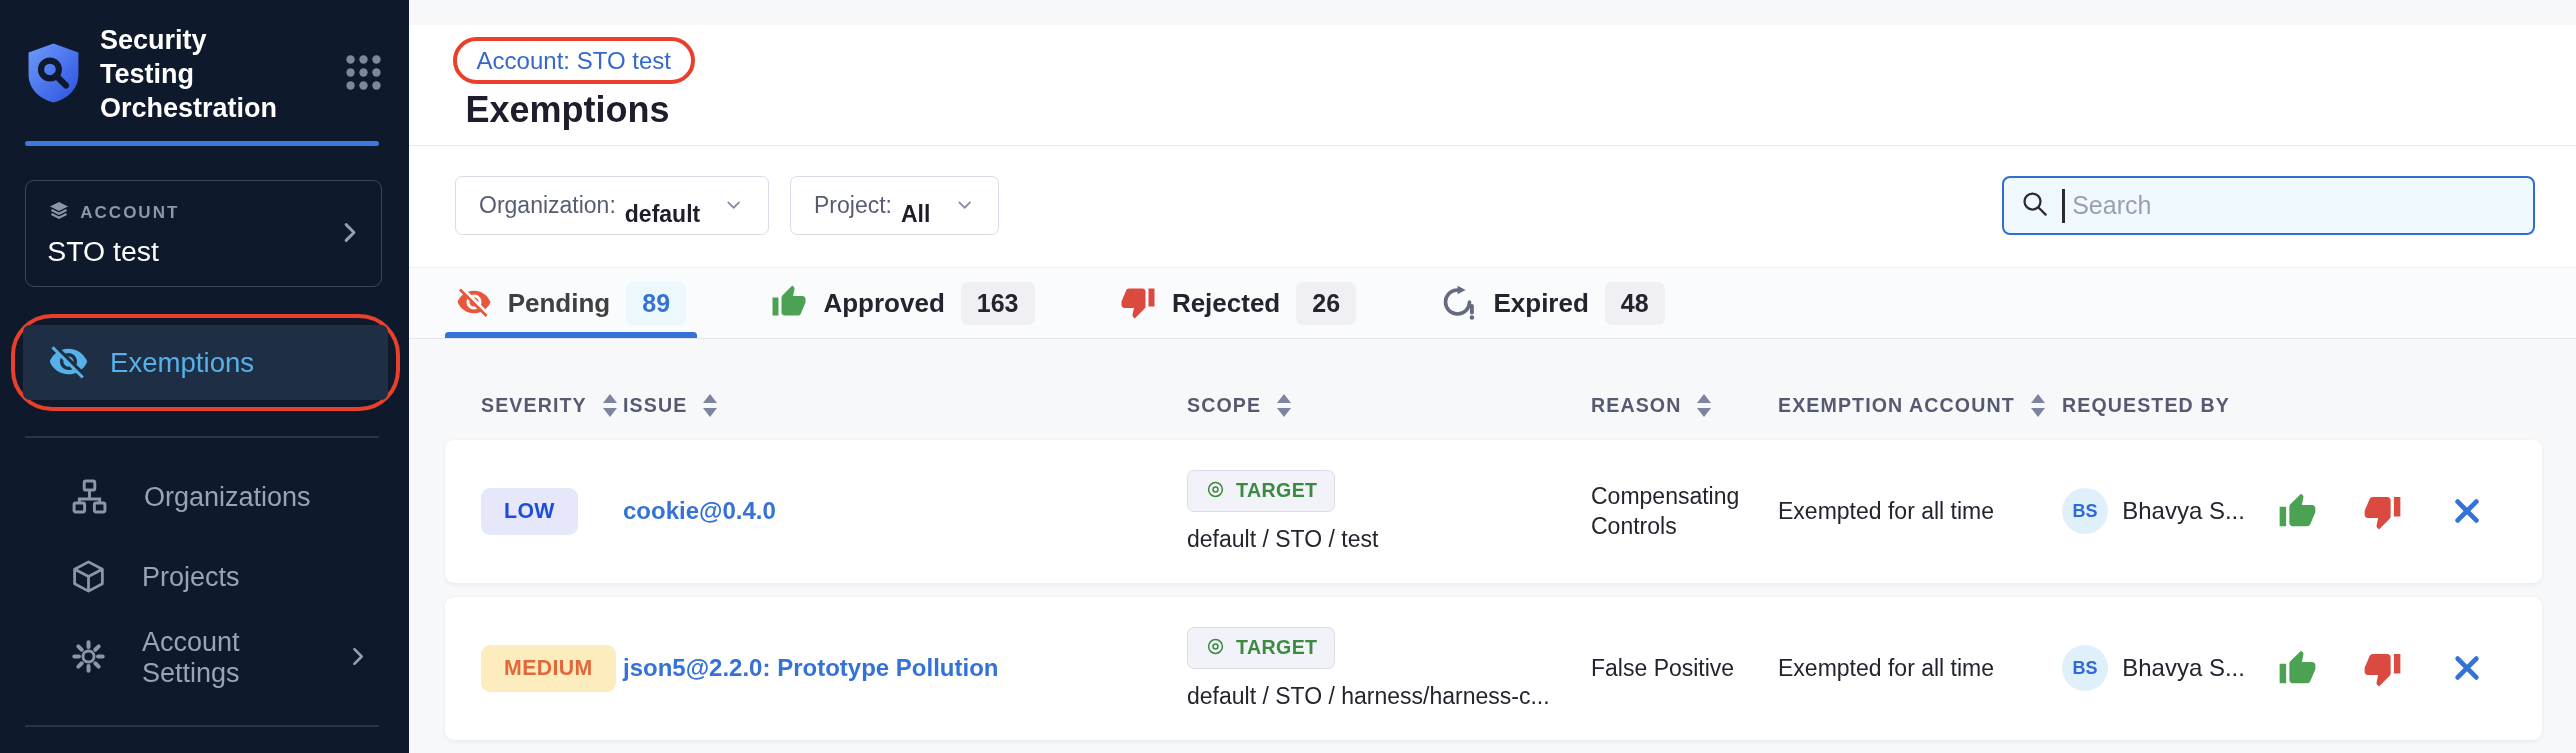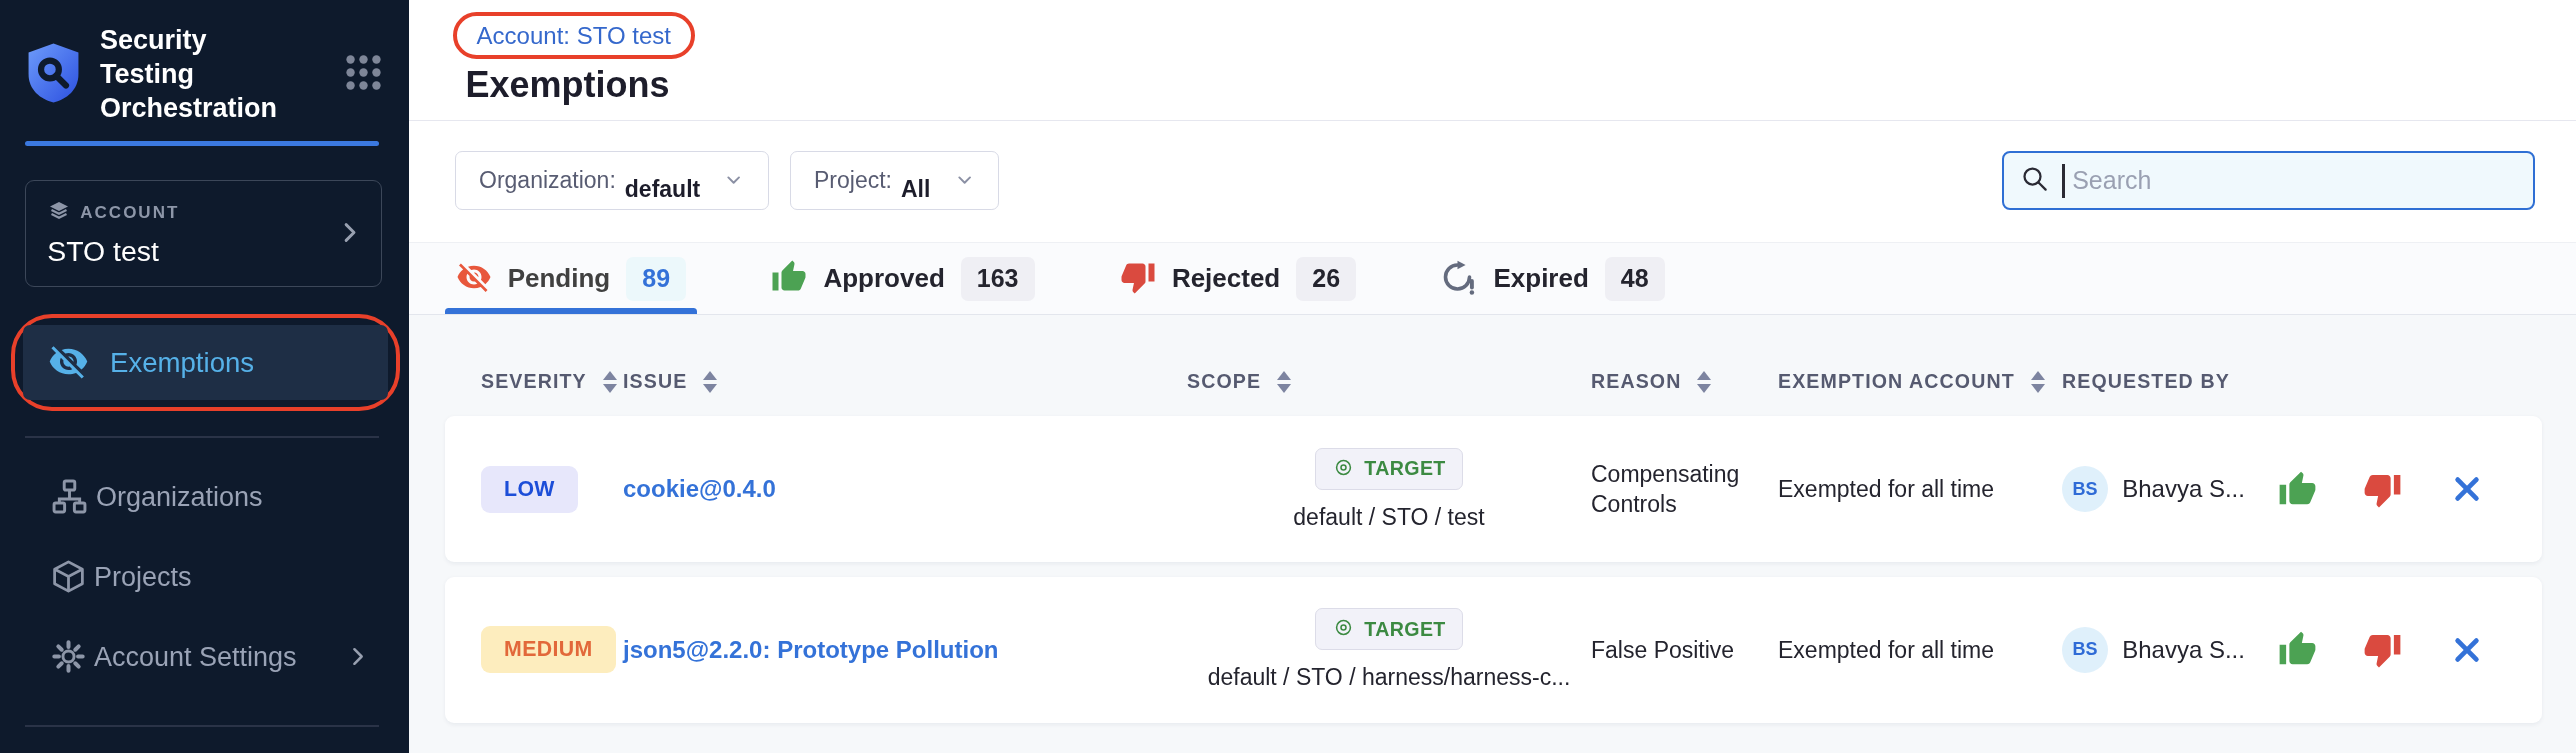--- a/index.html
+++ b/index.html
@@ -19,29 +19,29 @@
   .account-label { color:#8d96a8; font-size:17px; font-weight:600; letter-spacing:2px; }
   .account-name { color:#fff; font-size:28.4px; margin-top:9px; }
   .account-chevron { position:absolute; right:18px; top:50%; transform:translateY(-50%); }
 
   .exemptions-annotation { margin:27px 9px 0 10.7px; border:4.4px solid #e8402a; border-radius:41px; padding:7.1px 8px; }
   .nav-selected { background:#1e2e45; border-radius:7.1px; height:75px; display:flex; align-items:center; gap:21.3px; padding:0 25px; cursor:pointer; }
   .nav-selected .nav-label { color:#56b1e8; font-size:27.6px; }
 
   .sidebar-divider { height:1.8px; background:#2a3347; margin:25px 30px 0 25px; }
   .nav-list { margin-top:19.6px; }
-  .nav-item { height:80px; display:flex; align-items:center; gap:7px; padding:0 25px 0 50px; cursor:pointer; }
+  .nav-item { height:80px; display:flex; align-items:center; gap:35px; padding:0 25px 0 50px; cursor:pointer;margin-left:20px; }
   .nav-item .nav-label { color:#9aa3b6; font-size:27px; }
   .nav-item .chev { margin-left:auto; margin-right:14.2px; }
   .sidebar-divider2 { height:1.8px; background:#2a3347; margin:27px 30px 0 25px; }
 
   
   .main { flex:1; min-width:0; display:flex; flex-direction:column; }
 
-  .page-header { background:#fff; padding:12.4px 0 14.2px 44px; border-bottom:1.8px solid #e6e7ef; }
+  .page-header { background:#fff; padding:12.4px 0 14.2px 44px; border-bottom:1.8px solid #e6e7ef;margin-top:25px; }
   .breadcrumb-annotation { display:inline-block; border:4.4px solid #e8402a; border-radius:32px; padding:5.3px 19.6px; }
   .breadcrumb-link { color:#3568cc; font-size:24px; text-decoration:none; cursor:pointer; }
   .page-title { color:#1d1d2b; font-size:36px; font-weight:800; margin-top:5.3px; margin-left:12.4px; }
 
   .filter-bar { background:#fff; display:flex; align-items:center; padding:30px 41px 32px 46px; }
   .dropdown { height:59px; border:1.8px solid #d8dae6; border-radius:7.1px; background:#fff; display:flex; align-items:center; gap:9px; padding:0 23px; cursor:pointer; }
   .dropdown + .dropdown { margin-left:21.3px; }
   .dd-label { color:#585c72; font-size:23px; }
   .dd-value { color:#1d1d2b; font-size:23px; font-weight:bold;margin-top:18px; }
   .dd-chevron { margin-left:14.2px; }
@@ -69,21 +69,21 @@
   .sort .down { border-top:9px solid #7d84a0; }
 
   .row-card { background:#fff; border-radius:9px; height:146px; margin:0 34px 14.2px 36px; padding:0 36px; box-shadow:0 1.8px 4.4px rgba(25,30,60,.06); }
 
   .sev-badge { display:inline-block; font-size:21.3px; font-weight:800; letter-spacing:0.4px; border-radius:9px; padding:10.7px 23px; }
   .sev-low { background:#e7e7fb; color:#1d4ed8; }
   .sev-medium { background:#fdedbe; color:#e2683a; }
 
   .issue-link { color:#3472d8; font-size:24px; font-weight:600; text-decoration:none; cursor:pointer; }
 
-  .scope-cell { display:flex; flex-direction:column; align-items:center; gap:14.2px; }
+  .scope-cell { display:flex; flex-direction:column; align-items:flex-start; gap:14.2px; }
   .target-badge { display:inline-flex; align-items:center; gap:9px; background:#f2f2f9; border:1.8px solid #dcdce8; border-radius:7.1px; padding:7.1px 16px; }
   .target-label { color:#3c8a42; font-size:19.6px; font-weight:800; letter-spacing:0.4px; }
   .scope-path { color:#24242e; font-size:23px; }
 
   .reason-cell, .duration-cell { color:#24242e; font-size:23px; line-height:30px; padding-right:18px; }
 
   .requested-cell { display:flex; align-items:center; gap:14.2px; overflow:hidden; }
   .avatar { width:46px; height:46px; border-radius:50%; background:#dff0fb; color:#2f6bd6; font-size:18px; font-weight:800; display:flex; align-items:center; justify-content:center; flex-shrink:0; }
   .requested-name { color:#24242e; font-size:24px; white-space:nowrap; }
 

